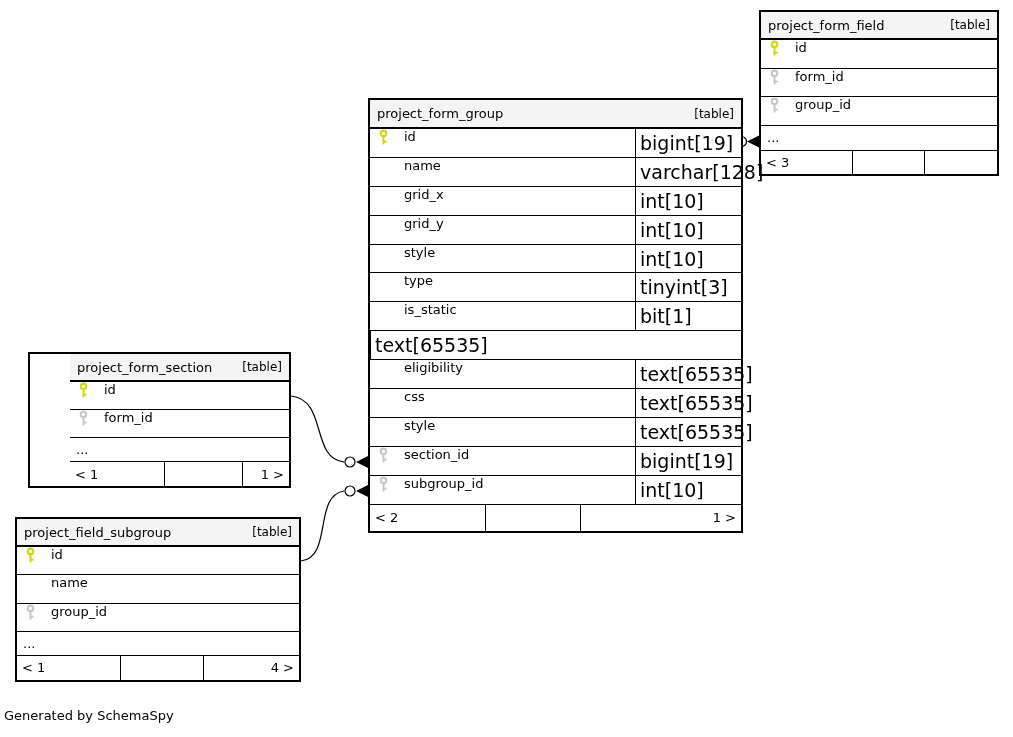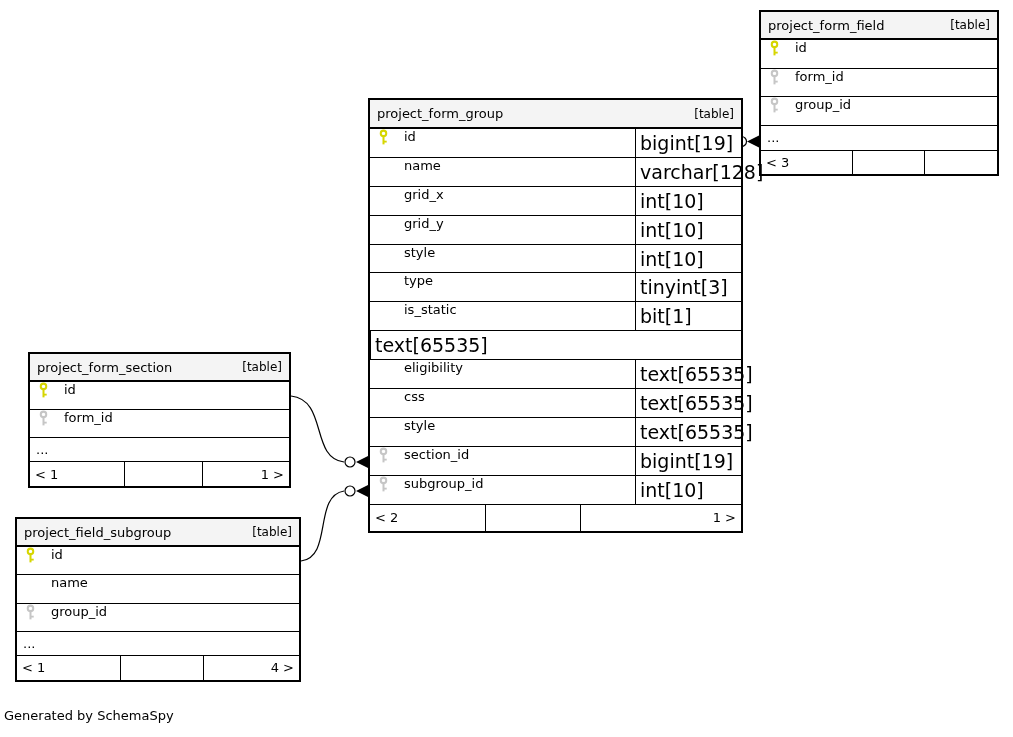--- a/index.html
+++ b/index.html
@@ -6,21 +6,21 @@
   body{font-family:"DejaVu Sans","Liberation Sans",sans-serif;color:#000;}
   .canvas{position:relative;width:1013px;height:737px;background:#ffffff;overflow:hidden;}
   .edges{position:absolute;left:0;top:0;z-index:1;}
   .edges path{fill:none;stroke:#000;stroke-width:1.2;}
   .edges circle{fill:#fff;stroke:#000;stroke-width:1.2;}
   .edges polygon{fill:#000;stroke:none;}
 
   .tbl{position:absolute;z-index:2;background:#fff;border:2px solid #000;box-sizing:border-box;}
   #tbl-0{left:759px;top:10px;width:240px;--hh:28px;--rh:28.5px;--eh:25px;--fh:23px;--f1:91px;--f2:72px;}
   #tbl-1{left:368px;top:98px;width:375px;--hh:29px;--rh:28.9px;--eh:24px;--fh:26px;--f1:115px;--f2:95px;--tw:106px;}
-  #tbl-2{left:28px;top:352px;width:263px;--hh:28px;--rh:28px;--eh:24px;--fh:24px;--f1:94px;--f2:78px;}
+  #tbl-2{left:28px;top:352px;width:263px;padding-left:40px;--hh:28px;--rh:28px;--eh:24px;--fh:24px;--f1:94px;--f2:78px;}
   #tbl-3{left:15px;top:517px;width:286px;--hh:28px;--rh:28.3px;--eh:24px;--fh:24px;--f1:103px;--f2:83px;}
 
   .tbl-header{height:var(--hh);display:flex;justify-content:space-between;align-items:center;
     background:#f4f4f4;border-bottom:2px solid #000;box-sizing:border-box;padding:0 7px;}
   .tbl-title{font-weight:normal;font-size:13px;white-space:nowrap;}
   .tbl-badge{font-size:12px;white-space:nowrap;}
 
   .tbl-row{height:var(--rh);display:flex;align-items:stretch;border-bottom:1px solid #000;box-sizing:border-box;}
   .tbl-row:last-of-type{border-bottom:1px solid #000;}
   .cell-name{flex:1;display:flex;align-items:flex-start;padding-left:8px;min-width:0;}

